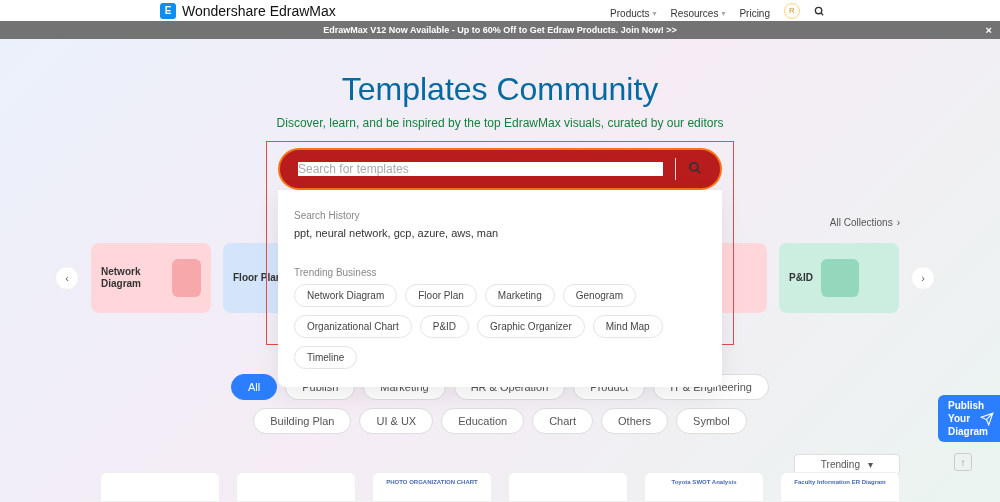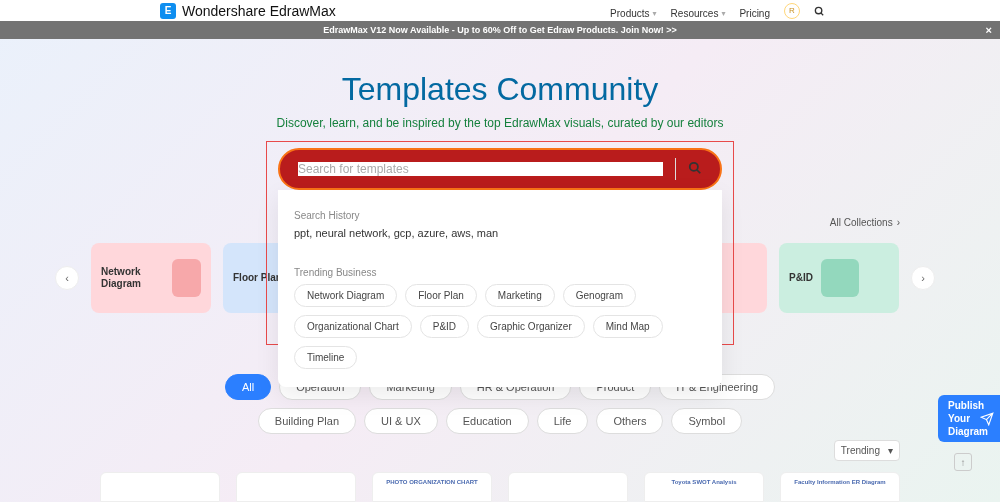--- a/index.html
+++ b/index.html
@@ -41,21 +41,21 @@
 .card-ico{width:38px;height:38px;border-radius:6px;opacity:.5}
 .pink .card-ico{background:#f07a7a}
 .blue .card-ico{background:#6ea0e0}
 .mint .card-ico{background:#5cc29a}
 .explore{text-align:center;position:absolute;top:334px;left:0;right:0}
 .explore-title{font-size:21px;font-weight:800;color:#0a0a0a}
 .explore-title .blue-text{color:#2b7fff}
 .filters{display:flex;justify-content:center;gap:8px;margin-top:16px;flex-wrap:wrap;padding:0 200px}
 .fchip{border:1px solid #ddd;border-radius:16px;padding:6px 16px;font-size:11px;color:#555;background:#fff;cursor:pointer}
 .fchip.active{background:#2b7fff;color:#fff;border-color:#2b7fff}
-.trend-sel{position:absolute;right:100px;top:440px;border:1px solid #ddd;border-radius:4px;padding:4px 6px;font-size:10px;color:#555;background:#fff;display:flex;align-items:center;gap:8px}
+.trend-sel{position:absolute;right:100px;top:454px;border:1px solid #ddd;border-radius:4px;padding:4px 26px;font-size:10px;color:#555;background:#fff;display:flex;align-items:center;gap:8px}
 .publish{position:absolute;right:0;top:395px;width:62px;background:#2b7fff;color:#fff;font-size:10px;font-weight:700;padding:4px 10px;border-radius:6px 0 0 6px;line-height:1.3}
 .publish svg{position:absolute;right:6px;top:50%;transform:translateY(-50%)}
 .totop{position:absolute;right:28px;top:453px;width:18px;height:18px;border:1px solid #ccc;border-radius:3px;display:flex;align-items:center;justify-content:center;font-size:10px;color:#888}
 .tplrow{position:absolute;bottom:0;left:0;right:0;height:30px;display:flex;gap:16px;padding:0 100px}
 .tpl{flex:1;background:#fff;border:1px solid #eee;border-radius:6px 6px 0 0;display:flex;align-items:flex-start;justify-content:center;padding-top:6px}
 .tpl-txt{font-size:6px;color:#4a6ab0;font-weight:600}
 </style>
 </head>
 <body>
 
@@ -150,29 +150,29 @@
     </div>
   <div class="car-btn">›</div>
 </div>
 
 <div class="explore">
   <div class="explore-title">
     <span>Explore </span><span class="blue-text">All Diagrams Templates</span>
   </div>
   <div class="filters" id="filters">
       <div class="fchip active">All</div>
-      <div class="fchip">Operation</div>
+      <div class="fchip">Publish</div>
       <div class="fchip">Marketing</div>
       <div class="fchip">HR &amp; Operation</div>
       <div class="fchip">Product</div>
       <div class="fchip">IT &amp; Engineering</div>
       <div class="fchip">Building Plan</div>
       <div class="fchip">UI &amp; UX</div>
       <div class="fchip">Education</div>
-      <div class="fchip">Life</div>
+      <div class="fchip">Chart</div>
       <div class="fchip">Others</div>
       <div class="fchip">Symbol</div>
     </div>
 </div>
 
 <div class="trend-sel">
   <span>Trending</span>
     <span>▾</span>
 </div>
 

